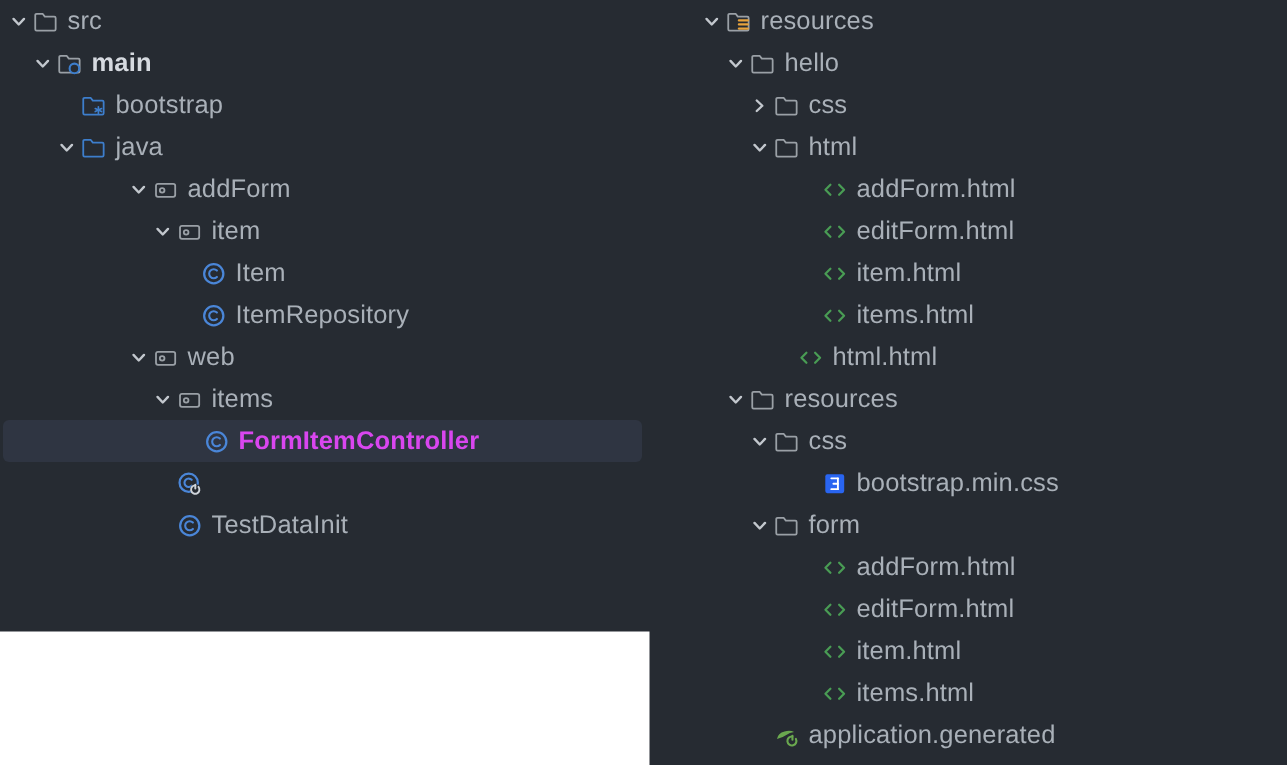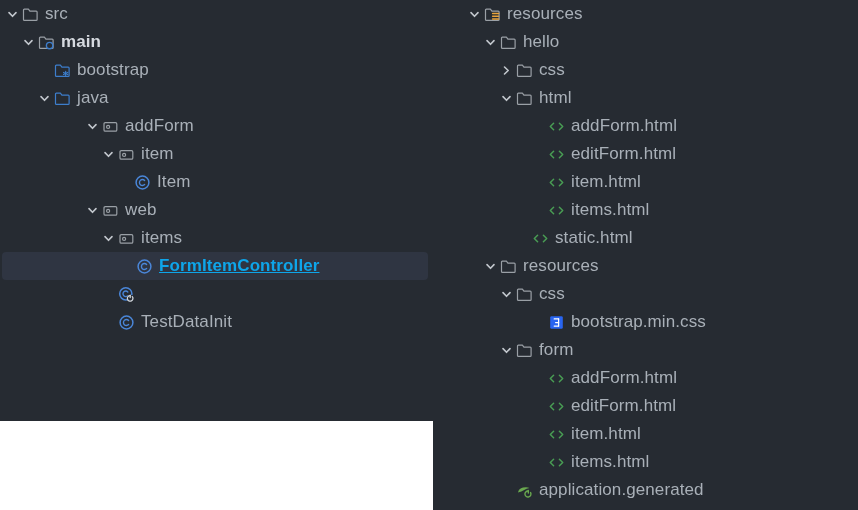--- a/index.html
+++ b/index.html
@@ -40,21 +40,21 @@
     color:#a9b0b8;
     box-sizing:border-box;
   }
   .row.selected{
     background:#2f3542;
     border-radius:4px;
     margin-left:2px;
     margin-right:2px;
     color:#e6e9ee;
   }
-  .row.selected .label{color:#0ea5e9;font-weight:600;text-decoration:underline;}
+  .row.selected .label{color:#d946ef;font-weight:600;}
   .row.bold .label{color:#d6dae0;font-weight:700;}
 
   .indent{display:inline-block;flex:0 0 auto;}
 
   .arrow{
     flex:0 0 auto;
     width:13px;height:13px;
     margin-right:3px;
     position:relative;
     display:inline-block;
@@ -176,20 +176,31 @@
         <span class="arrow none"></span>
         <span class="ico">
           <svg width="17" height="17" viewBox="0 0 17 17">
             <circle cx="8.5" cy="8.5" r="6.4" fill="none" stroke="#4a86d8" stroke-width="1.5"></circle>
             <path d="M10.6 6.4 A3.0 3.0 0 1 0 10.6 10.6" fill="none" stroke="#4a86d8" stroke-width="1.4" stroke-linecap="round"></path>
           </svg>
         </span>
         <span class="label">Item</span>
       </div>
       <div class="row">
+        <span class="indent" style="width: 118px;"></span>
+        <span class="arrow none"></span>
+        <span class="ico">
+          <svg width="17" height="17" viewBox="0 0 17 17">
+            <circle cx="8.5" cy="8.5" r="6.4" fill="none" stroke="#4a86d8" stroke-width="1.5"></circle>
+            <path d="M10.6 6.4 A3.0 3.0 0 1 0 10.6 10.6" fill="none" stroke="#4a86d8" stroke-width="1.4" stroke-linecap="round"></path>
+          </svg>
+        </span>
+        <span class="label">ItemRepository</span>
+      </div>
+      <div class="row">
         <span class="indent" style="width: 86px;"></span>
         <span class="arrow">
           <svg width="13" height="13" viewBox="0 0 13 13">
             <path d="M3 4.6 L6.5 8.3 L10 4.6" fill="none" stroke="#c2c7cd" stroke-width="1.6" stroke-linecap="round" stroke-linejoin="round"></path>
           </svg>
         </span>
         <span class="ico">
           <svg width="17" height="17" viewBox="0 0 17 17">
             <rect x="2.0" y="4.6" width="12.8" height="8.6" rx="1.3" fill="none" stroke="#9aa0a6" stroke-width="1.2"></rect>
             <circle cx="6.1" cy="8.9" r="1.55" fill="none" stroke="#9aa0a6" stroke-width="1.2"></circle>
@@ -366,21 +377,21 @@
         <span class="indent" style="width: 54px;"></span>
         <span class="arrow none"></span>
         <span class="ico">
           <svg width="17" height="17" viewBox="0 0 17 17">
             <g fill="none" stroke="#499c54" stroke-width="1.5" stroke-linecap="round" stroke-linejoin="round">
               <path d="M5.6 5.2 L2.3 8.5 L5.6 11.8"></path>
               <path d="M11.4 5.2 L14.7 8.5 L11.4 11.8"></path>
             </g>
           </svg>
         </span>
-        <span class="label">static.html</span>
+        <span class="label">html.html</span>
       </div>
       <div class="row">
         <span class="indent" style="width: 22px;"></span>
         <span class="arrow">
           <svg width="13" height="13" viewBox="0 0 13 13">
             <path d="M3 4.6 L6.5 8.3 L10 4.6" fill="none" stroke="#c2c7cd" stroke-width="1.6" stroke-linecap="round" stroke-linejoin="round"></path>
           </svg>
         </span>
         <span class="ico">
           <svg width="17" height="17" viewBox="0 0 17 17">

